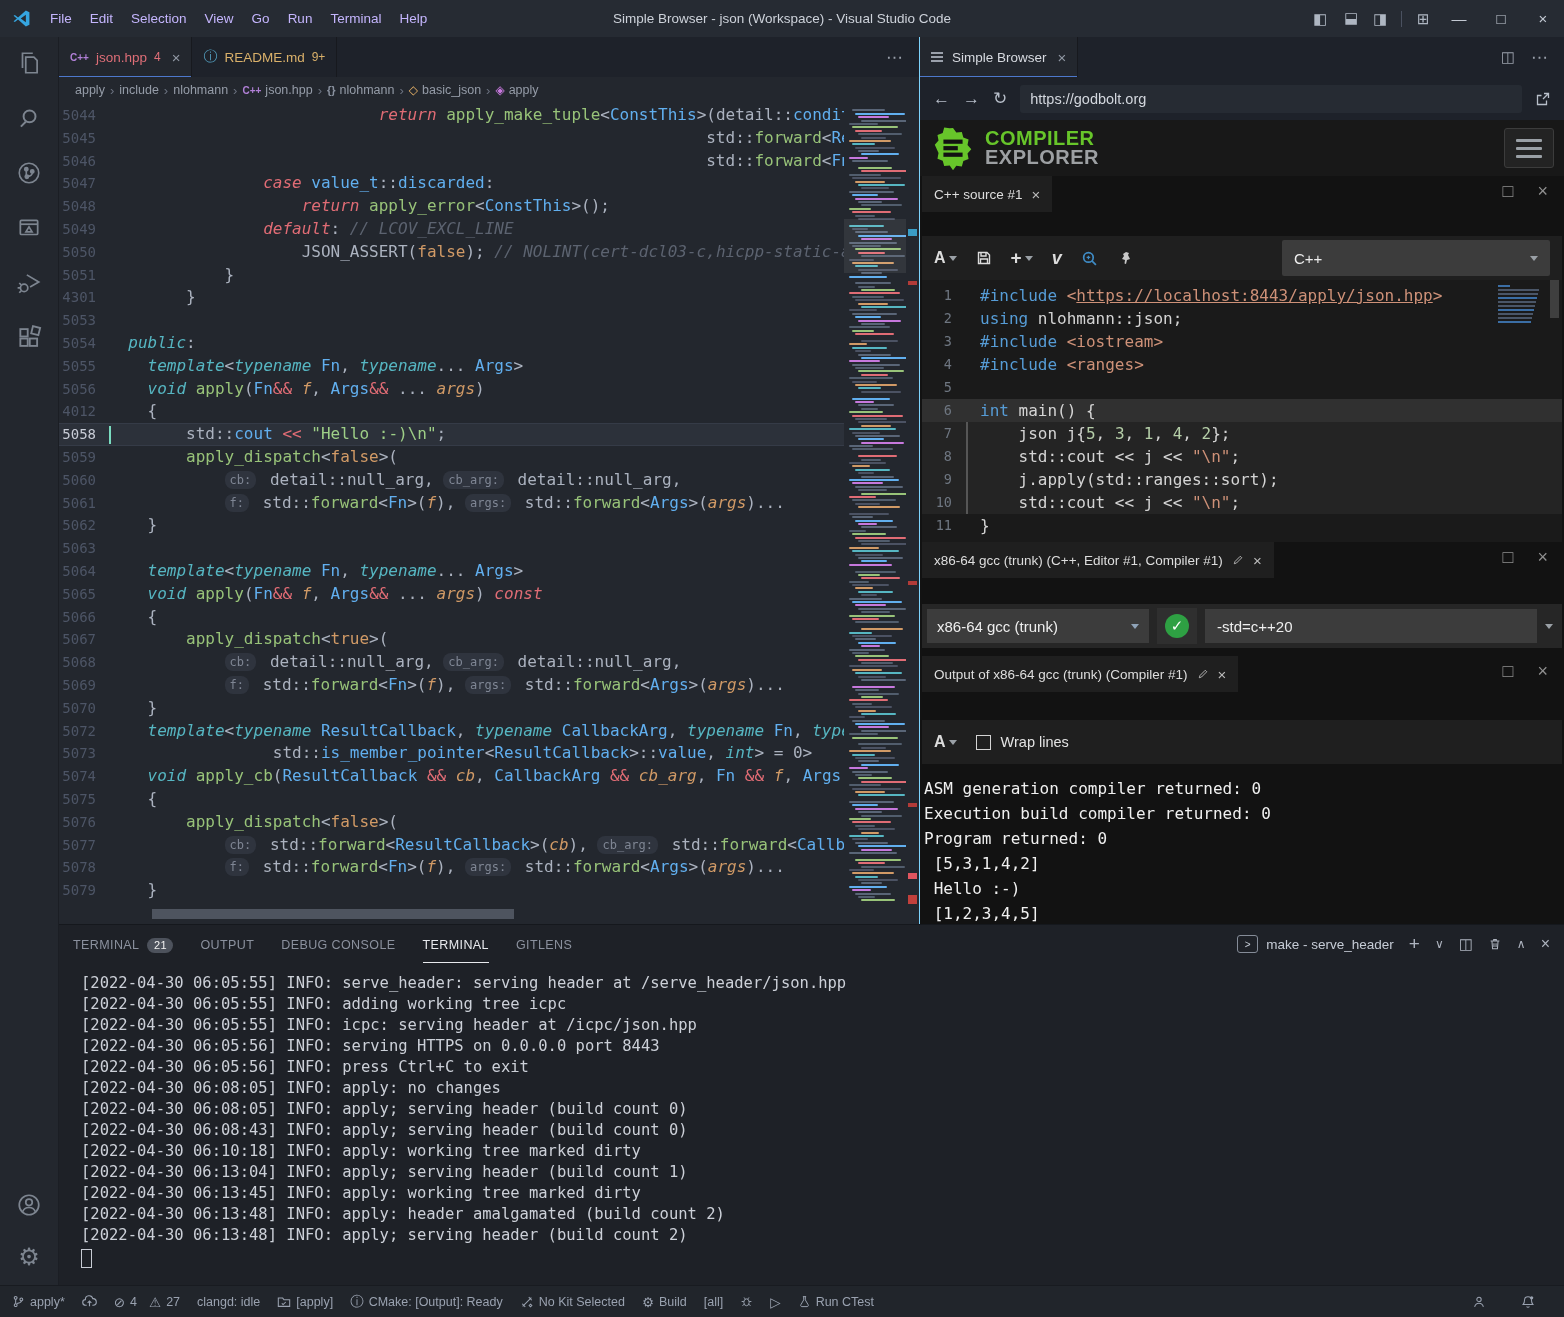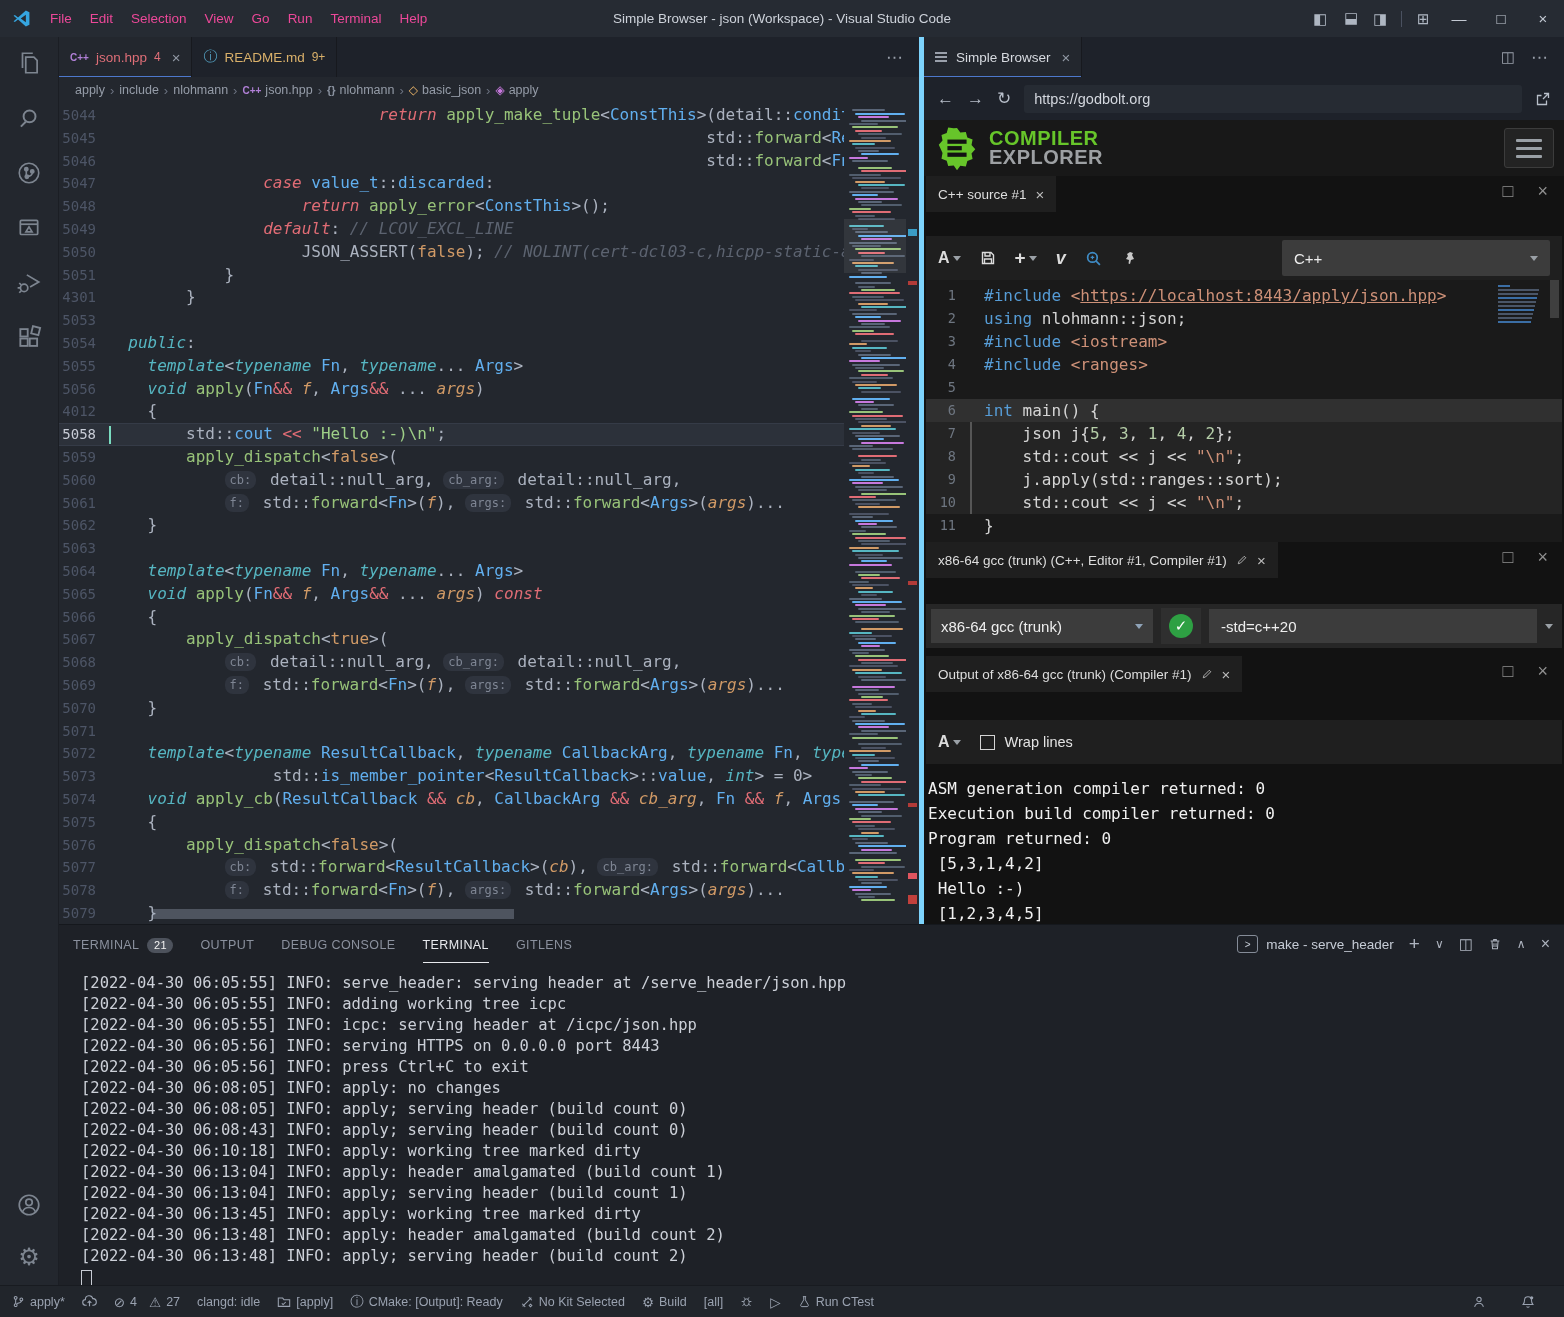--- a/index.html
+++ b/index.html
@@ -2,21 +2,21 @@
 <html><head>
 <meta charset="utf-8">
 <style>
   html,body{margin:0;padding:0;background:#111318;}
   #app{position:relative;width:1564px;height:1317px;background:#23272e;overflow:hidden;
        font-family:"Liberation Sans",sans-serif;color:#abb2bf;}
   
   #titlebar{position:absolute;top:0;left:0;right:0;height:37px;background:#262b33;display:flex;align-items:center;}
   #vscode-logo{margin:0 10px 0 12px;display:flex;align-items:center;}
   #menubar{display:flex;align-items:center;}
-  .menu-item{padding:5px 9px;font-size:13.5px;color:#ec4899;border-radius:4px;}
+  .menu-item{padding:5px 9px;font-size:13.5px;color:#c4b5fd;border-radius:4px;}
   .win-title{position:absolute;left:50%;transform:translateX(-50%);font-size:13.5px;color:#cdd2da;white-space:nowrap;}
   .win-controls{margin-left:auto;display:flex;align-items:center;height:100%;}
   .layout-ic{width:30px;text-align:center;color:#aeb6c2;font-size:15px;display:inline-block;}
   .layout-sep{width:1px;height:16px;background:#4a5160;margin:0 6px;}
   .win-btn{width:42px;height:100%;display:flex;align-items:center;justify-content:center;color:#c3c9d3;font-size:15px;}
   
   #workbench{position:absolute;top:37px;left:0;right:0;bottom:32px;display:flex;}
   #activitybar{width:58px;background:#23272e;border-right:1px solid #1b1e24;display:flex;flex-direction:column;align-items:center;padding-top:12px;gap:27px;}
   .ab-item{color:#7d8590;height:28px;display:flex;align-items:center;justify-content:center;}
   .ab-bottom{margin-top:auto;display:flex;flex-direction:column;gap:24px;margin-bottom:14px;align-items:center;}
@@ -52,21 +52,21 @@
   .tk-lit{color:#d19a66}.tk-pm{color:#d19a66;font-style:italic}.tk-s{color:#9ecf87}
   .tk-c{color:#5c6370;font-style:italic}
   .tk-h{display:inline-block;background:#2f343e;color:#7f8694;border-radius:8px;font-size:12px;line-height:16px;padding:1px 5px;margin-right:4px;position:relative;top:-1px;}
   #minimap{flex:0 0 62px;position:relative;background:#23272e;padding-top:3px;overflow:hidden;}
   .mm-row{height:2px;border-radius:1px;}
   .mm-slider{position:absolute;top:116px;left:0;width:100%;height:54px;background:rgba(255,255,255,.07);}
   #ruler{flex:0 0 13px;position:relative;background:#23272e;}
   .ruler-mark{position:absolute;left:2px;width:9px;}
   #hscroll{position:absolute;bottom:5px;left:93px;width:362px;height:10px;background:rgba(160,170,185,.35);}
   
-  #browser-group{flex:1;display:flex;flex-direction:column;border-left:5px solid #7dd3fc;min-width:0;background:#1e222a;}
+  #browser-group{flex:1;display:flex;flex-direction:column;border-left:1px solid #7dd3fc;min-width:0;background:#1e222a;}
   .mini-burger{display:inline-flex;flex-direction:column;gap:2.5px;margin-right:2px;}
   .mini-burger div{width:12px;height:1.6px;background:#9aa0ab;}
   #urlbar{height:43px;flex:0 0 43px;background:#1e222a;display:flex;align-items:center;padding:0 13px;gap:13px;}
   .nav-ic{color:#b8bfca;font-size:17px;}
   #url-field{flex:1;height:28px;background:#262b33;border-radius:3px;display:flex;align-items:center;padding:0 10px;font-size:14.5px;color:#d3d7de;}
   
   #gb-page{flex:1;background:#121212;overflow:hidden;display:flex;flex-direction:column;min-height:0;}
   .gb-header{height:56px;flex:0 0 56px;display:flex;align-items:center;padding:0 10px;background:#181818;}
   .ce-text{margin-left:9px;font-weight:bold;font-size:20px;letter-spacing:.5px;line-height:19px;font-family:"Liberation Sans",sans-serif;}
   .ce-line1{color:#67c52a;}.ce-line2{color:#9da0a3;}
@@ -320,21 +320,20 @@
                 <div class="code-line"><span class="ln">5061</span><span class="lt">            <span class="tk-h">f:</span><span class="tk-p"> std::</span><span class="tk-fn">forward</span><span class="tk-p">&lt;</span><span class="tk-ty">Fn</span><span class="tk-p">&gt;(</span><span class="tk-pm">f</span><span class="tk-p">), </span><span class="tk-h">args:</span><span class="tk-p"> std::</span><span class="tk-fn">forward</span><span class="tk-p">&lt;</span><span class="tk-ty">Args</span><span class="tk-p">&gt;(</span><span class="tk-pm">args</span><span class="tk-p">)...</span></span></div>
                 <div class="code-line"><span class="ln">5062</span><span class="lt">    <span class="tk-p">}</span></span></div>
                 <div class="code-line"><span class="ln">5063</span><span class="lt"></span></div>
                 <div class="code-line"><span class="ln">5064</span><span class="lt">    <span class="tk-t">template</span><span class="tk-p">&lt;</span><span class="tk-t">typename</span><span class="tk-p"> </span><span class="tk-ty">Fn</span><span class="tk-p">, </span><span class="tk-t">typename</span><span class="tk-p">... </span><span class="tk-ty">Args</span><span class="tk-p">&gt;</span></span></div>
                 <div class="code-line"><span class="ln">5065</span><span class="lt">    <span class="tk-t">void</span><span class="tk-p"> </span><span class="tk-fn">apply</span><span class="tk-p">(</span><span class="tk-ty">Fn</span><span class="tk-o">&amp;&amp;</span><span class="tk-p"> </span><span class="tk-pm">f</span><span class="tk-p">, </span><span class="tk-ty">Args</span><span class="tk-o">&amp;&amp;</span><span class="tk-p"> ... </span><span class="tk-pm">args</span><span class="tk-p">) </span><span class="tk-k">const</span></span></div>
                 <div class="code-line"><span class="ln">5066</span><span class="lt">    <span class="tk-p">{</span></span></div>
                 <div class="code-line"><span class="ln">5067</span><span class="lt">        <span class="tk-fn">apply_dispatch</span><span class="tk-p">&lt;</span><span class="tk-lit">true</span><span class="tk-p">&gt;(</span></span></div>
                 <div class="code-line"><span class="ln">5068</span><span class="lt">            <span class="tk-h">cb:</span><span class="tk-p"> detail::null_arg, </span><span class="tk-h">cb_arg:</span><span class="tk-p"> detail::null_arg,</span></span></div>
                 <div class="code-line"><span class="ln">5069</span><span class="lt">            <span class="tk-h">f:</span><span class="tk-p"> std::</span><span class="tk-fn">forward</span><span class="tk-p">&lt;</span><span class="tk-ty">Fn</span><span class="tk-p">&gt;(</span><span class="tk-pm">f</span><span class="tk-p">), </span><span class="tk-h">args:</span><span class="tk-p"> std::</span><span class="tk-fn">forward</span><span class="tk-p">&lt;</span><span class="tk-ty">Args</span><span class="tk-p">&gt;(</span><span class="tk-pm">args</span><span class="tk-p">)...</span></span></div>
                 <div class="code-line"><span class="ln">5070</span><span class="lt">    <span class="tk-p">}</span></span></div>
-                <div class="code-line"><span class="ln">5071</span><span class="lt"></span></div>
                 <div class="code-line"><span class="ln">5072</span><span class="lt">    <span class="tk-t">template</span><span class="tk-p">&lt;</span><span class="tk-t">typename</span><span class="tk-p"> </span><span class="tk-ty">ResultCallback</span><span class="tk-p">, </span><span class="tk-t">typename</span><span class="tk-p"> </span><span class="tk-ty">CallbackArg</span><span class="tk-p">, </span><span class="tk-t">typename</span><span class="tk-p"> </span><span class="tk-ty">Fn</span><span class="tk-p">, </span><span class="tk-t">typename</span></span></div>
                 <div class="code-line"><span class="ln">5073</span><span class="lt">                 <span class="tk-p">std::</span><span class="tk-ty">is_member_pointer</span><span class="tk-p">&lt;</span><span class="tk-ty">ResultCallback</span><span class="tk-p">&gt;::</span><span class="tk-ty">value</span><span class="tk-p">, </span><span class="tk-t">int</span><span class="tk-p">&gt; = 0&gt;</span></span></div>
                 <div class="code-line"><span class="ln">5074</span><span class="lt">    <span class="tk-t">void</span><span class="tk-p"> </span><span class="tk-fn">apply_cb</span><span class="tk-p">(</span><span class="tk-ty">ResultCallback</span><span class="tk-p"> </span><span class="tk-o">&amp;&amp;</span><span class="tk-p"> </span><span class="tk-pm">cb</span><span class="tk-p">, </span><span class="tk-ty">CallbackArg</span><span class="tk-p"> </span><span class="tk-o">&amp;&amp;</span><span class="tk-p"> </span><span class="tk-pm">cb_arg</span><span class="tk-p">, </span><span class="tk-ty">Fn</span><span class="tk-p"> </span><span class="tk-o">&amp;&amp;</span><span class="tk-p"> </span><span class="tk-pm">f</span><span class="tk-p">, </span><span class="tk-ty">Args</span><span class="tk-p"> </span></span></div>
                 <div class="code-line"><span class="ln">5075</span><span class="lt">    <span class="tk-p">{</span></span></div>
                 <div class="code-line"><span class="ln">5076</span><span class="lt">        <span class="tk-fn">apply_dispatch</span><span class="tk-p">&lt;</span><span class="tk-lit">false</span><span class="tk-p">&gt;(</span></span></div>
                 <div class="code-line"><span class="ln">5077</span><span class="lt">            <span class="tk-h">cb:</span><span class="tk-p"> std::</span><span class="tk-fn">forward</span><span class="tk-p">&lt;</span><span class="tk-ty">ResultCallback</span><span class="tk-p">&gt;(</span><span class="tk-pm">cb</span><span class="tk-p">), </span><span class="tk-h">cb_arg:</span><span class="tk-p"> std::</span><span class="tk-fn">forward</span><span class="tk-p">&lt;</span><span class="tk-ty">CallbackArg</span></span></div>
                 <div class="code-line"><span class="ln">5078</span><span class="lt">            <span class="tk-h">f:</span><span class="tk-p"> std::</span><span class="tk-fn">forward</span><span class="tk-p">&lt;</span><span class="tk-ty">Fn</span><span class="tk-p">&gt;(</span><span class="tk-pm">f</span><span class="tk-p">), </span><span class="tk-h">args:</span><span class="tk-p"> std::</span><span class="tk-fn">forward</span><span class="tk-p">&lt;</span><span class="tk-ty">Args</span><span class="tk-p">&gt;(</span><span class="tk-pm">args</span><span class="tk-p">)...</span></span></div>
                 <div class="code-line"><span class="ln">5079</span><span class="lt">    <span class="tk-p">}</span></span></div>
               </div>
             <div id="minimap">
@@ -816,21 +815,20 @@
         <div id="terminal">
             <div class="term-line">[2022-04-30 06:05:55] INFO: serve_header: serving header at /serve_header/json.hpp</div>
             <div class="term-line">[2022-04-30 06:05:55] INFO: adding working tree icpc</div>
             <div class="term-line">[2022-04-30 06:05:55] INFO: icpc: serving header at /icpc/json.hpp</div>
             <div class="term-line">[2022-04-30 06:05:56] INFO: serving HTTPS on 0.0.0.0 port 8443</div>
             <div class="term-line">[2022-04-30 06:05:56] INFO: press Ctrl+C to exit</div>
             <div class="term-line">[2022-04-30 06:08:05] INFO: apply: no changes</div>
             <div class="term-line">[2022-04-30 06:08:05] INFO: apply; serving header (build count 0)</div>
             <div class="term-line">[2022-04-30 06:08:43] INFO: apply; serving header (build count 0)</div>
             <div class="term-line">[2022-04-30 06:10:18] INFO: apply: working tree marked dirty</div>
-            <div class="term-line">[2022-04-30 06:13:04] INFO: apply: header amalgamated (build count 1)</div>
             <div class="term-line">[2022-04-30 06:13:04] INFO: apply; serving header (build count 1)</div>
             <div class="term-line">[2022-04-30 06:13:45] INFO: apply: working tree marked dirty</div>
             <div class="term-line">[2022-04-30 06:13:48] INFO: apply: header amalgamated (build count 2)</div>
             <div class="term-line">[2022-04-30 06:13:48] INFO: apply; serving header (build count 2)</div>
             <div class="term-cursor"></div>
           </div>
       </div>
     </div>
   </div>
 

